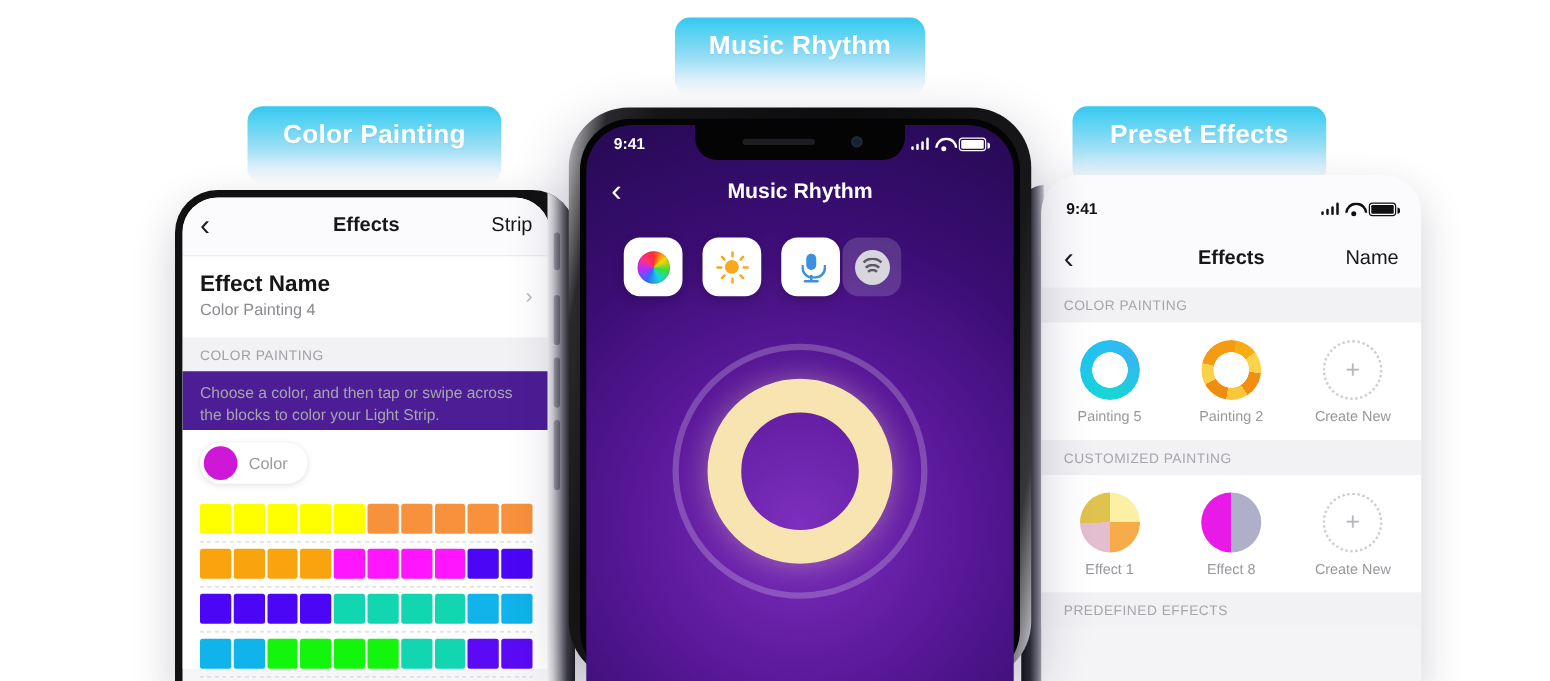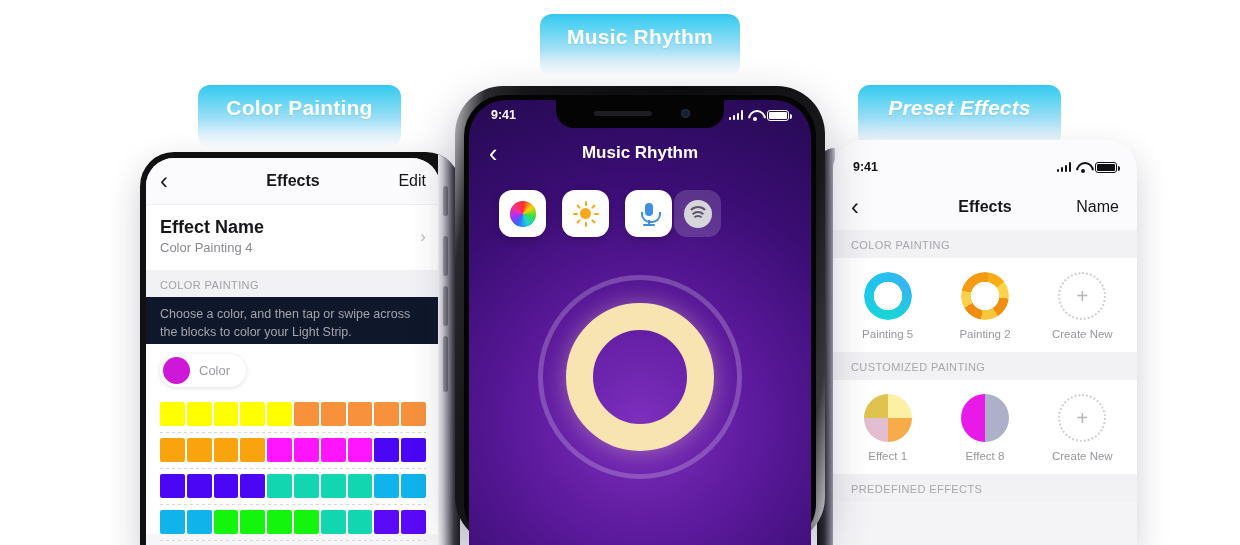--- a/index.html
+++ b/index.html
@@ -22,21 +22,21 @@
     display:flex;
     justify-content:center;
     align-items:flex-start;
     padding-top:11px;
     box-sizing:border-box;
     letter-spacing:.2px;
     text-shadow:0 1px 1px rgba(0,0,0,.07);
   }
   #label-color-painting{left:198px;top:85px;width:203px;height:62px;font-size:21px;}
   #label-music-rhythm{left:540px;top:14px;width:200px;height:62px;font-size:21px;}
-  #label-preset-effects{left:858px;top:85px;width:203px;height:62px;font-size:21px;font-style:italic;}
+  #label-preset-effects{left:858px;top:85px;width:203px;height:62px;font-size:21px;}
 
   
   .phone{position:absolute;box-sizing:border-box;}
 
   
   #phone-left{
     left:140px;top:152px;width:320px;height:400px;
     border-radius:34px 34px 0 0;
     background:#111;
     box-shadow:0 14px 34px rgba(30,30,60,.22);
@@ -72,21 +72,21 @@
   .row-card .texts{flex:1;}
   .row-label{font-size:18px;font-weight:bold;color:#17171a;line-height:1.35;}
   .row-value{font-size:13px;color:#8a8a90;line-height:1.45;}
   .row-chevron{font-size:17px;color:#b9b9bf;}
 
   .sect-head{
     padding:9px 14px 6px 14px;font-size:11px;color:#a0a0a6;letter-spacing:.4px;
     background:#f2f2f5;
   }
   .help-text{
-    background:#0f172a;padding:9px 14px 2px 14px;font-size:12.5px;
+    background:#4c1d95;padding:9px 14px 2px 14px;font-size:12.5px;
     color:#a5a5ab;line-height:1.42;
   }
   .color-chip-wrap{background:#ffffff;padding:10px 14px 12px 14px;}
   .color-chip{
     display:inline-flex;align-items:center;gap:9px;
     background:#fff;border-radius:20px;padding:3px 16px 3px 3px;
     box-shadow:0 1px 5px rgba(0,0,0,.13);
   }
   .color-dot{width:27px;height:27px;border-radius:50%;background:#cf17d8;}
   .color-chip .lbl{font-size:13px;color:#9a9aa0;text-align:center;}
@@ -285,21 +285,21 @@
   <div class="flabel" id="label-preset-effects">
     <span>Preset Effects</span>
   </div>
 
   <div class="phone" id="phone-left">
     <div class="screen">
 
       <div class="navbar">
         <span class="nav-back">‹</span>
         <span class="nav-title">Effects</span>
-        <span class="nav-action">Edit</span>
+        <span class="nav-action">Strip</span>
       </div>
 
       <div class="row-card">
         <div class="texts">
           <div class="row-label">Effect Name</div>
           <div class="row-value">Color Painting 4</div>
         </div>
         <span class="row-chevron">›</span>
       </div>
 

